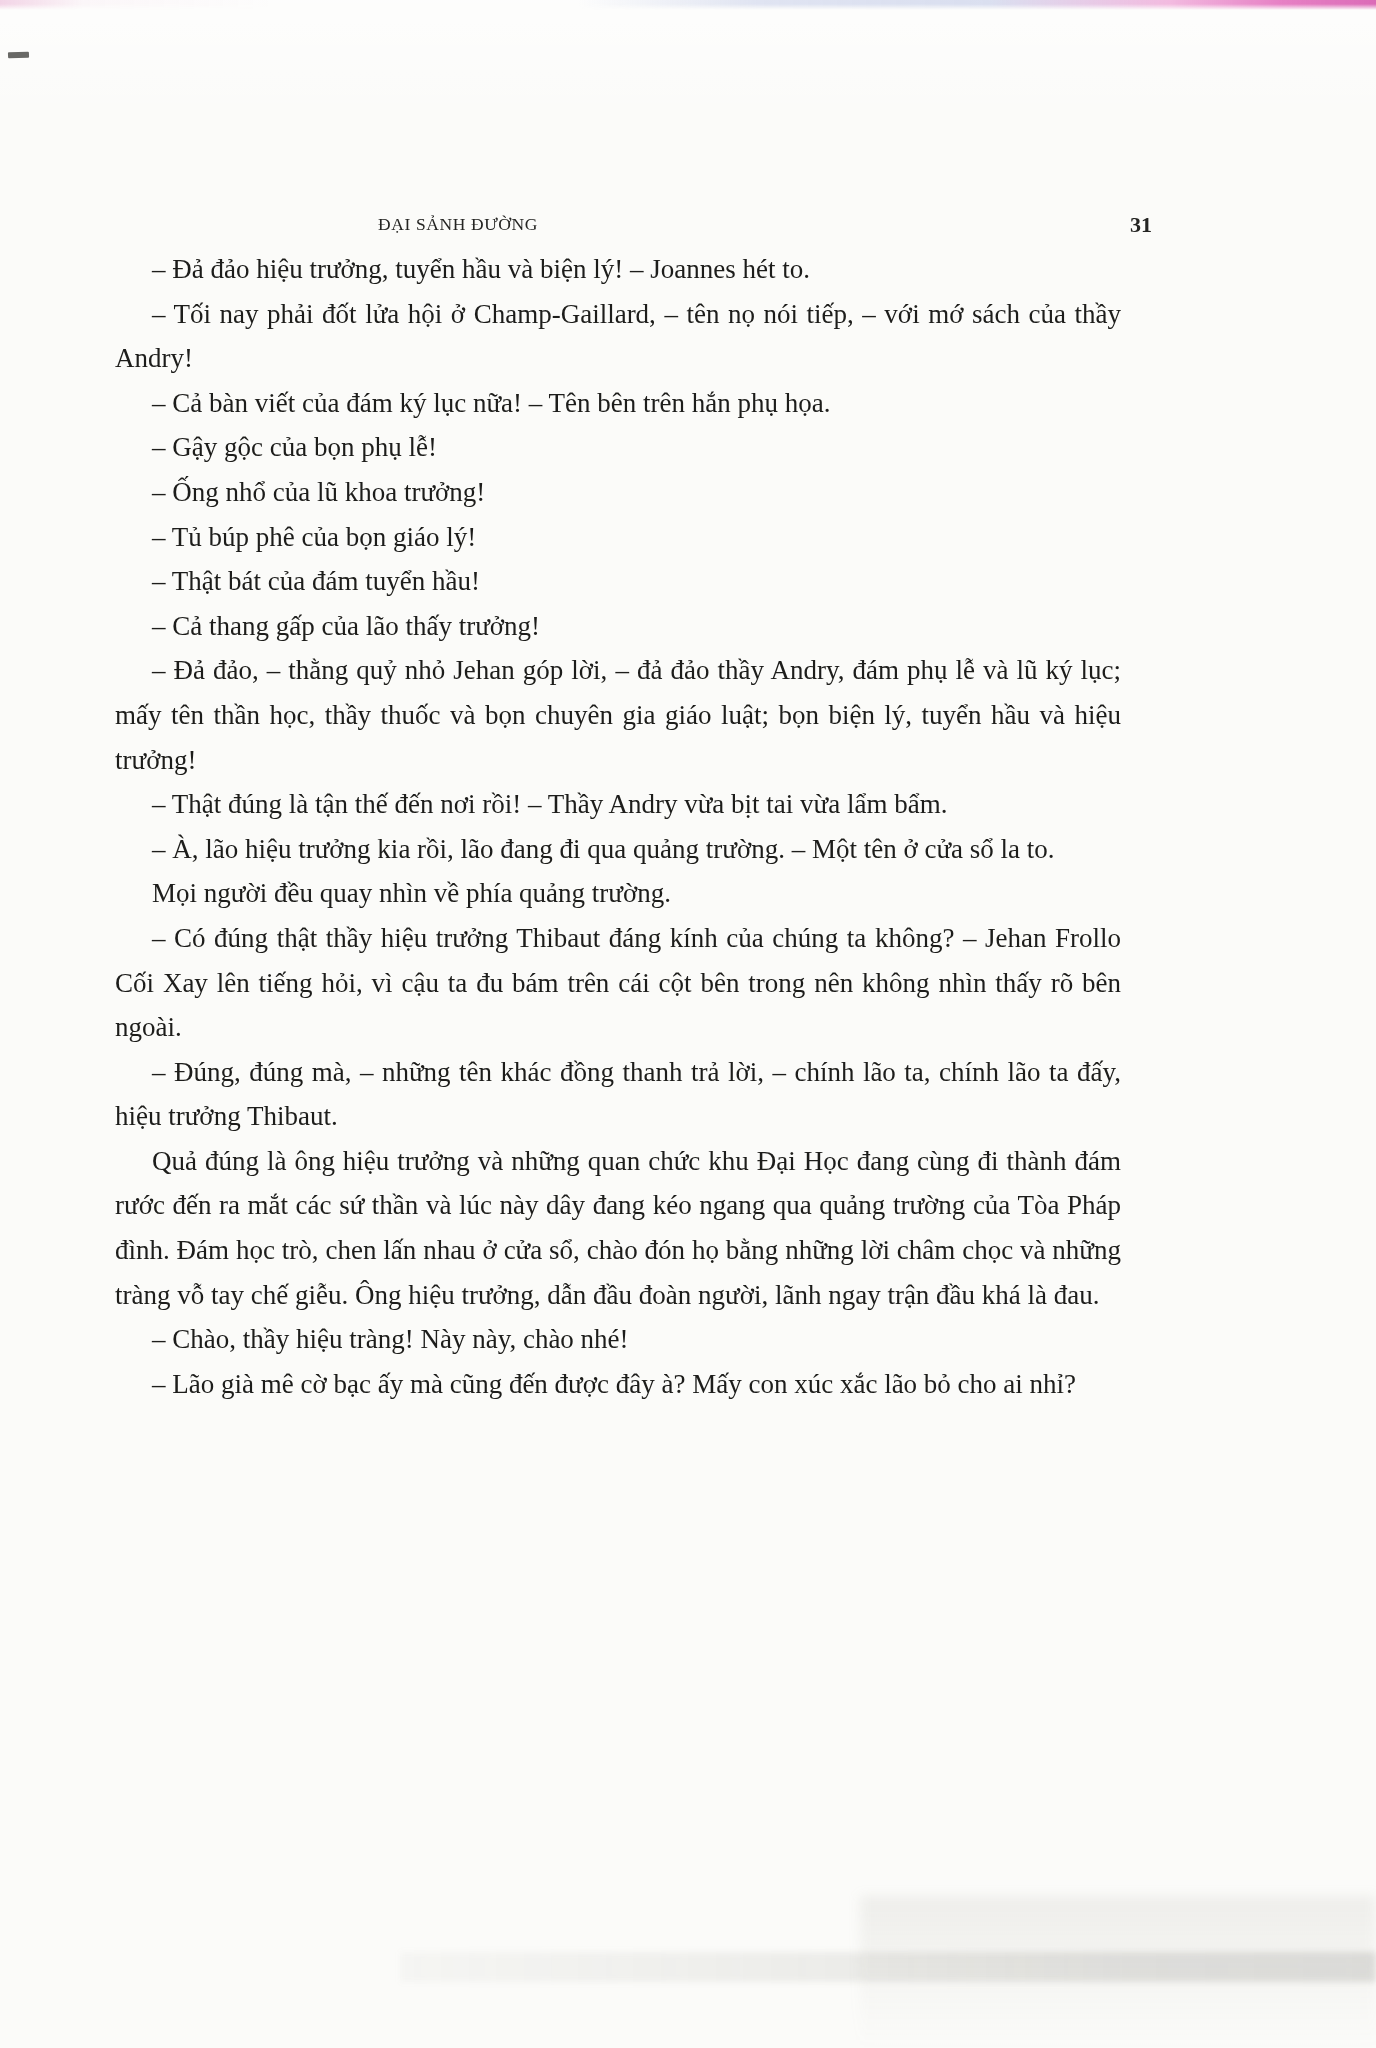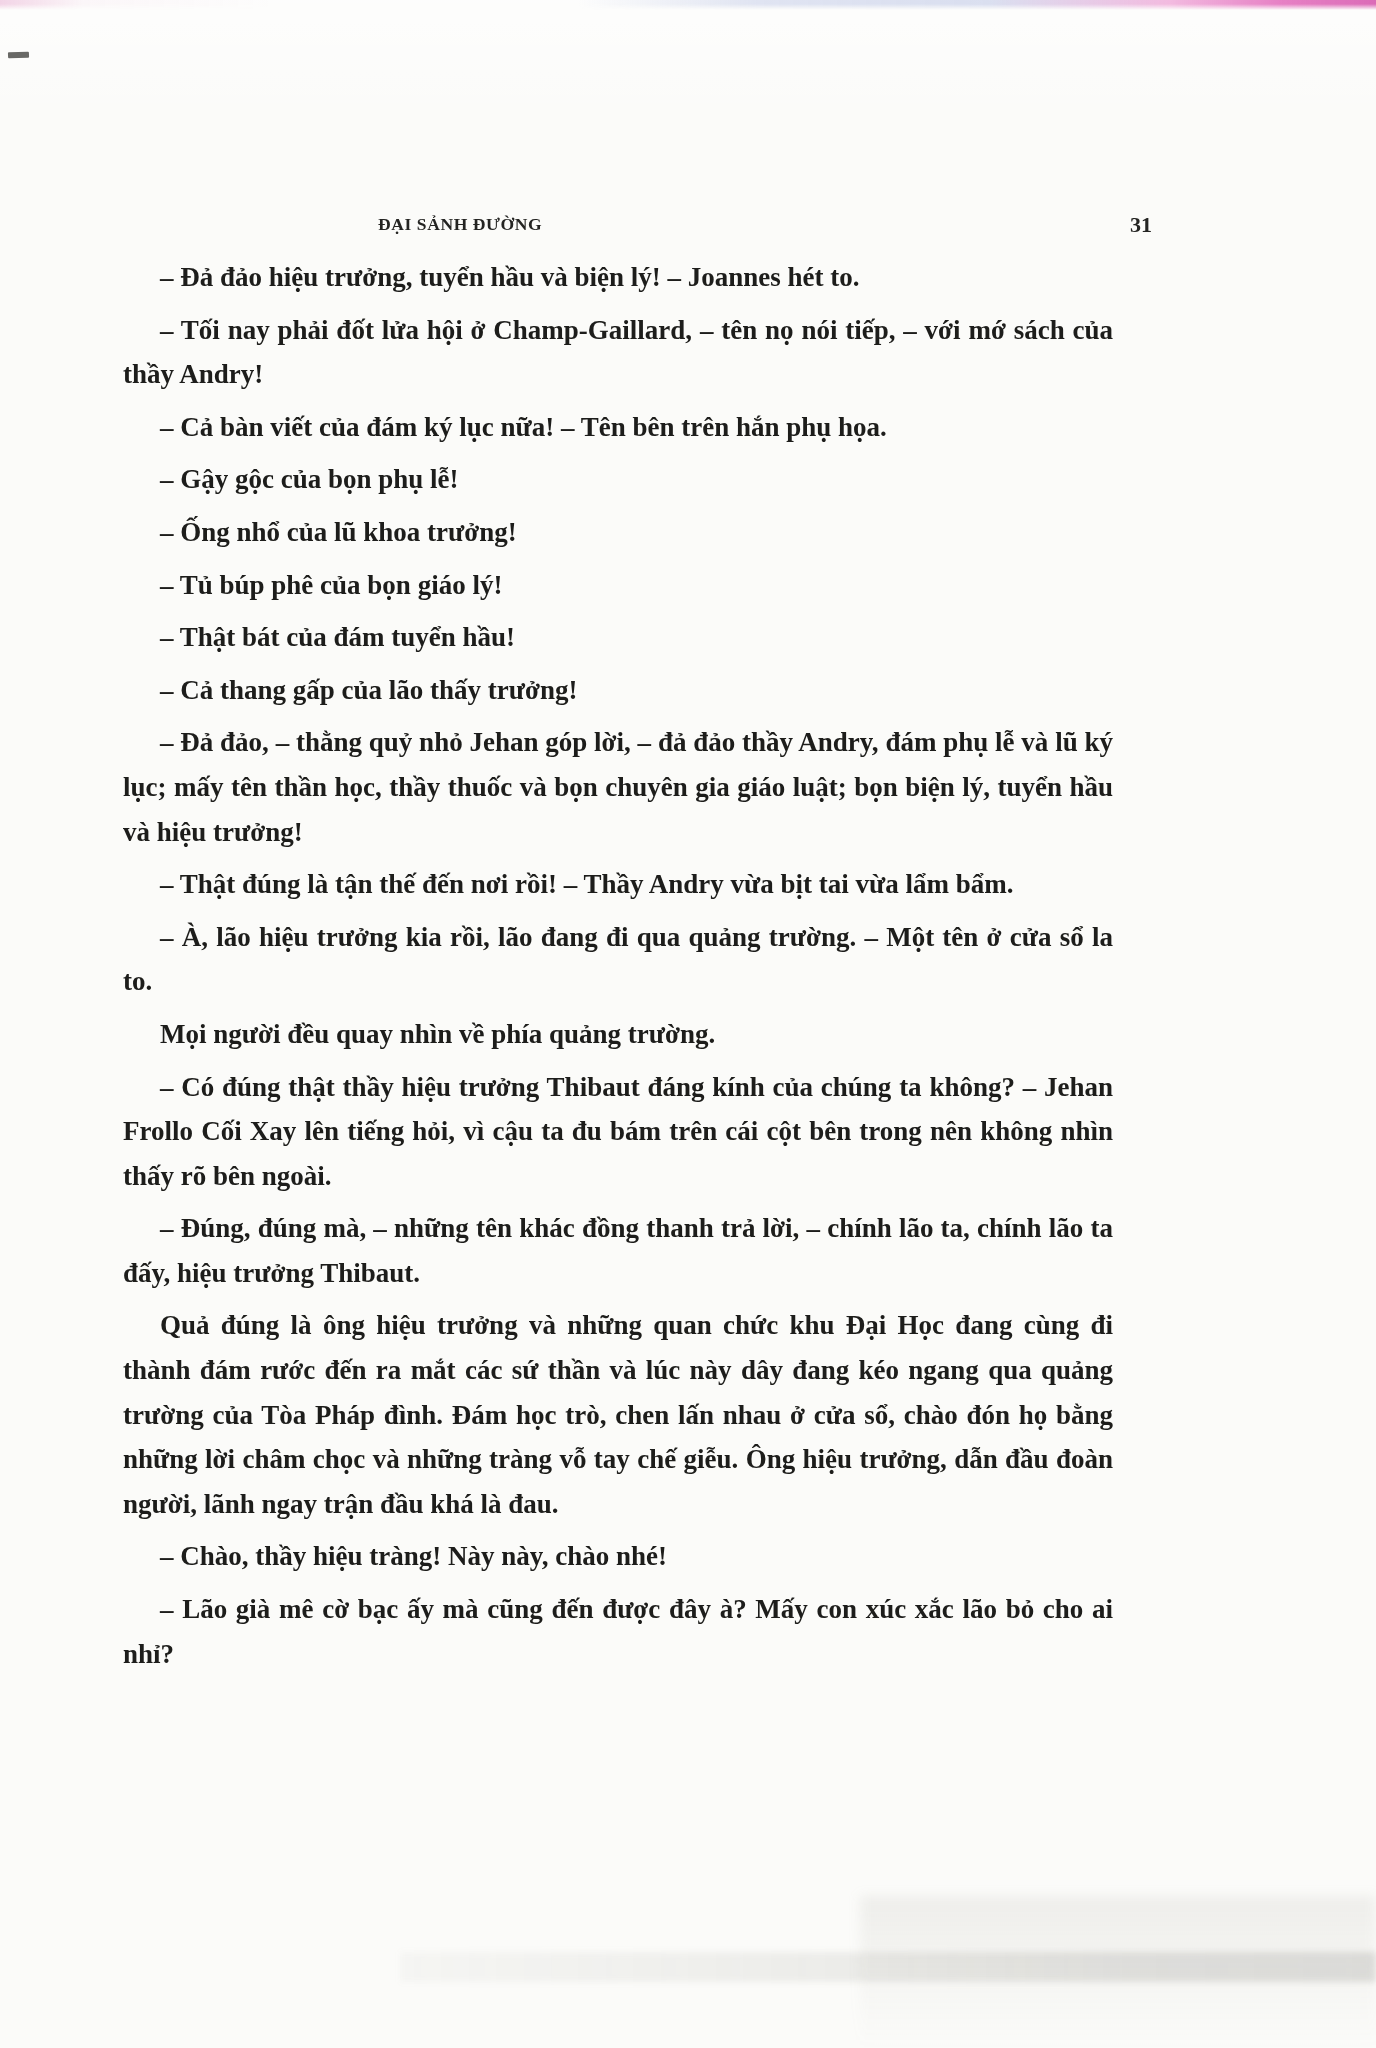--- a/index.html
+++ b/index.html
@@ -28,21 +28,21 @@
     top: 212px;
     left: 0;
     width: 100%;
     height: 30px;
   }
   .chapter-title {
     position: absolute;
     left: 378px;
     top: 2px;
     font-size: 17.5px;
-    font-weight: bold;
+    font-weight: normal;
     letter-spacing: 0.6px;
     color: #242422;
     white-space: nowrap;
   }
   .page-number {
     position: absolute;
     left: 1130px;
     top: 0;
     font-size: 22px;
     font-weight: bold;
@@ -53,24 +53,23 @@
     position: absolute;
     left: 115px;
     top: 247px;
     width: 1006px;
     font-size: 27px;
     line-height: 44.6px;
     text-align: justify;
     text-justify: inter-word;
   }
   .body-text p {
-    margin: 8px;
+    margin: 0;
     padding: 0;
     text-indent: 37px;
-    font-weight: bold;
   }
   
   .scan-edge-top {
     position: absolute;
     top: 0;
     left: 0;
     width: 1376px;
     height: 11px;
     pointer-events: none;
     background:

